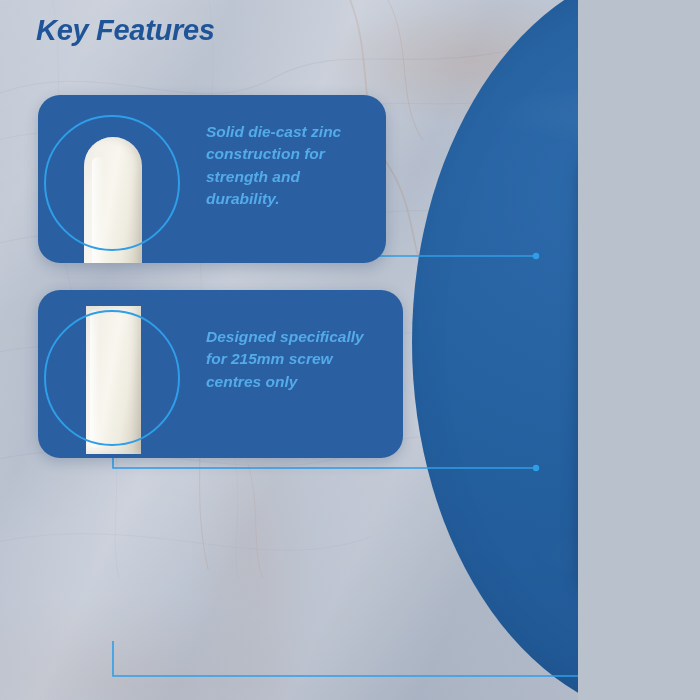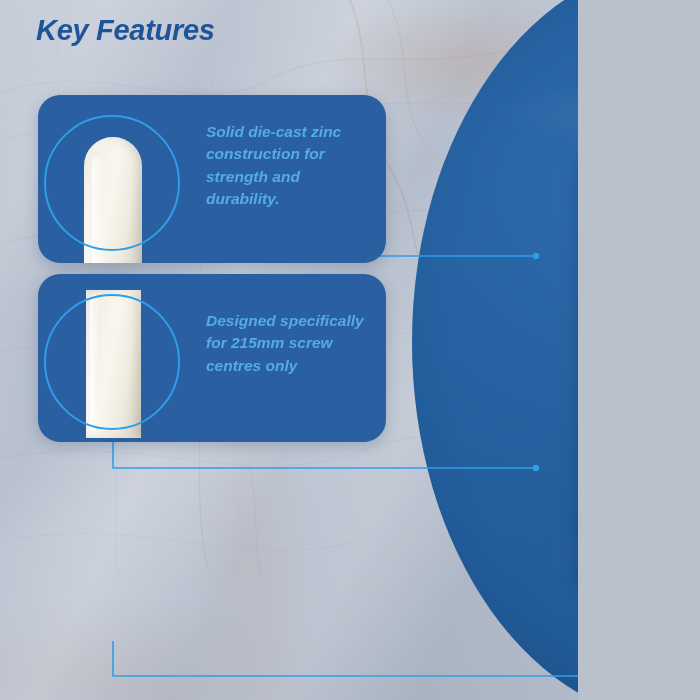--- a/index.html
+++ b/index.html
@@ -59,21 +59,21 @@
 
   
   .card{
     position:absolute;left:38px;width:348px;height:168px;
     border-radius:22px;
     background:#2a5fa2;
     box-shadow:0 4px 14px rgba(20,50,90,.22);
     overflow:hidden;
   }
   .card.c1{top:73px;margin-top:22px;}
-  .card.c2{top:274px;}
+  .card.c2{top:290px;padding-left:17px;}
   .card.c3{top:492px;}
 
   .ring{
     position:absolute;left:6px;top:20px;width:136px;height:136px;
     border:2.5px solid #2f9ee8;border-radius:50%;
     box-sizing:border-box;
   }
 
   .zoom-clip{
     position:absolute;left:6px;top:20px;width:136px;height:136px;

